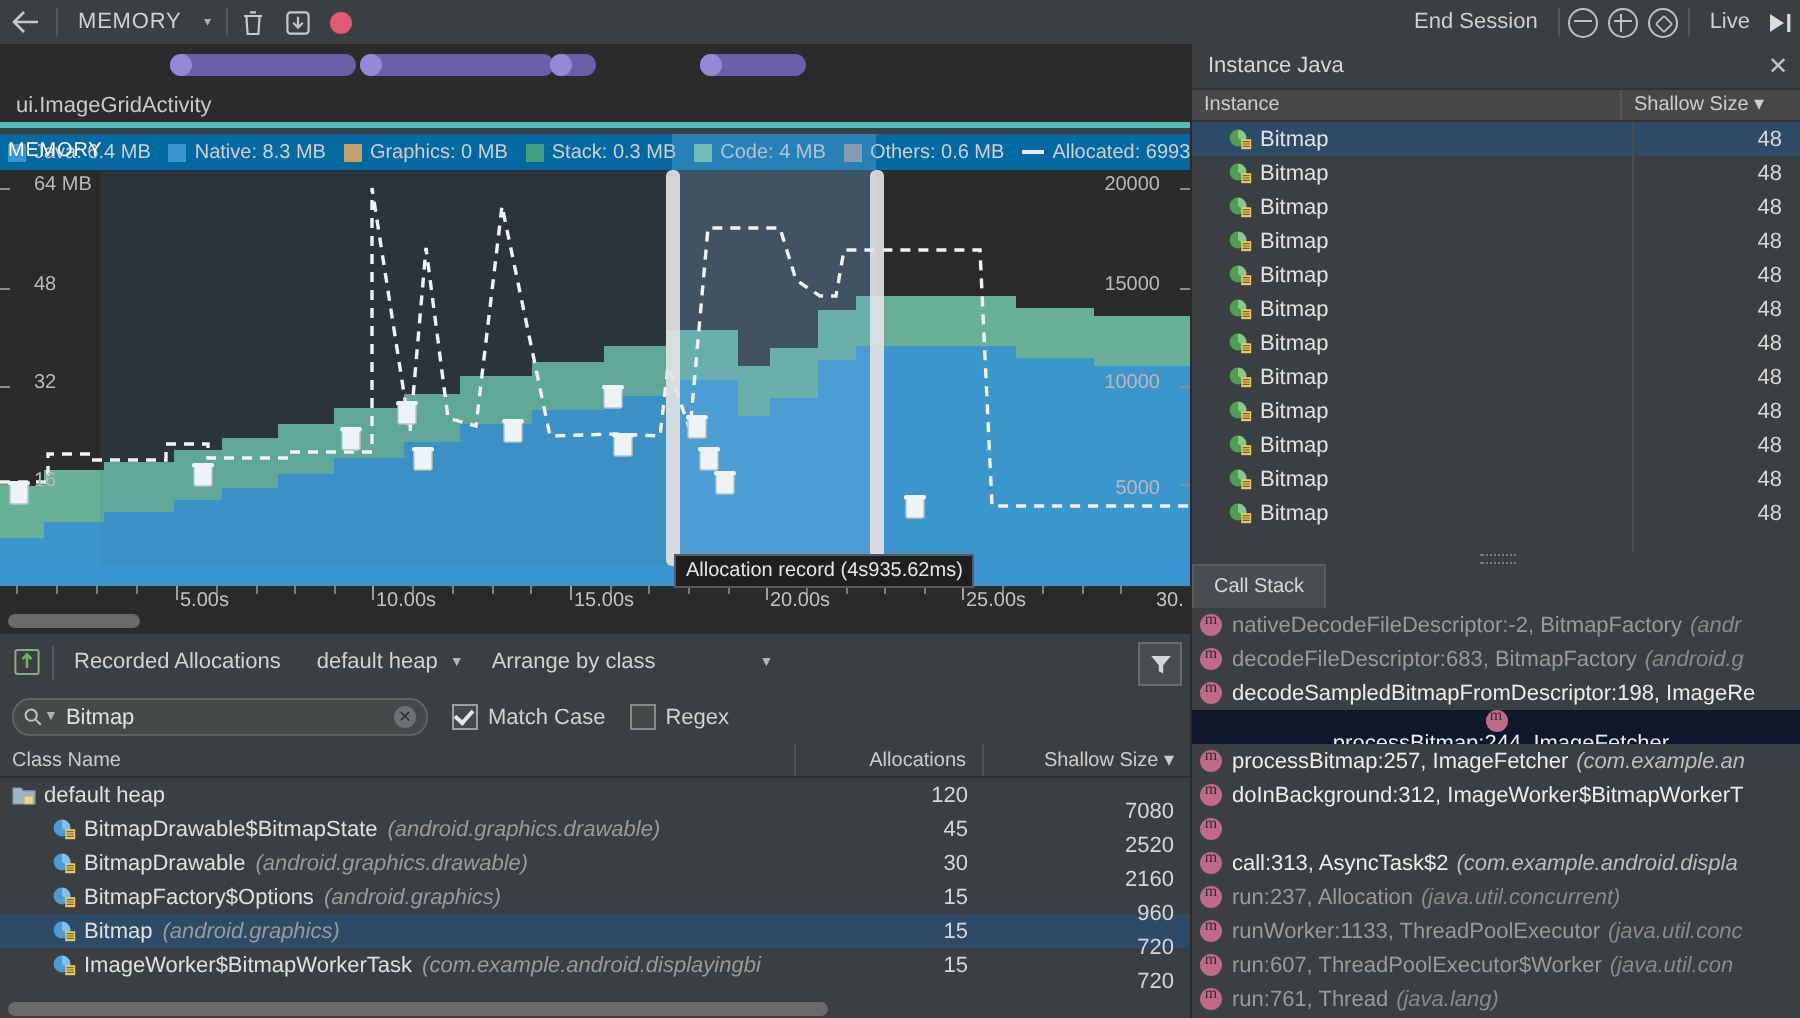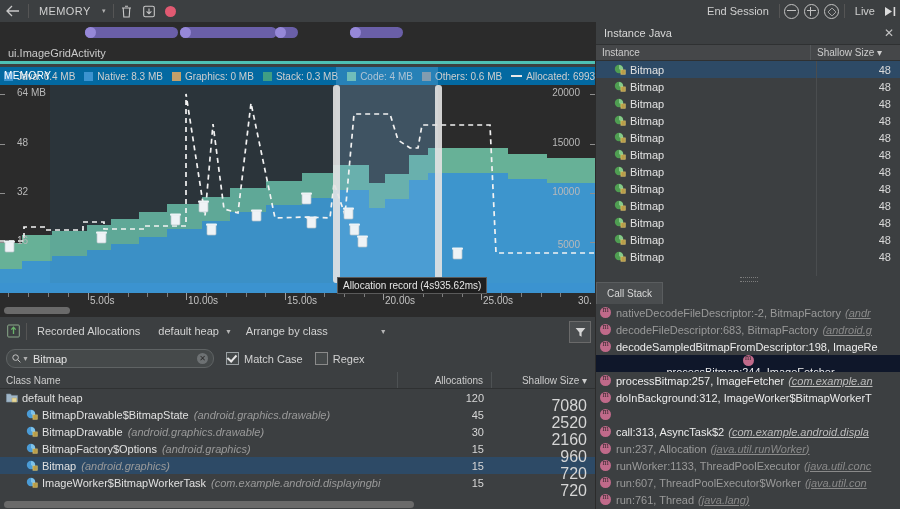--- a/index.html
+++ b/index.html
@@ -105,21 +105,21 @@
   .tablewrap{position:absolute;left:0;top:372px;width:595px;height:137px;background:#3c3f41;}
   .thead{display:flex;height:16px;background:#3c3f41;border-bottom:1px solid #2f3132;}
   .th{font-size:10px;color:#cccccc;display:flex;align-items:center;}
   .th.c1{flex:1;padding-left:6px;border-right:1px solid #4e5254;}
   .th.c2{width:85px;justify-content:flex-end;padding-right:8px;border-right:1px solid #4e5254;}
   .th.c3{width:95px;justify-content:flex-end;padding-right:8px;}
   .trow{display:flex;height:17px;align-items:center;cursor:pointer;}
   .trow.sel{background:#2d4a66;}
   .tc1{flex:1;display:flex;align-items:center;overflow:hidden;white-space:nowrap;}
   .tc2{width:85px;text-align:right;padding-right:8px;font-size:11px;color:#d6d6d6;}
-  .tc3{width:95px;text-align:right;padding-right:8px;font-size:16px;color:#d6d6d6;margin-top:16px;}
+  .tc3{width:95px;text-align:right;padding-right:8px;font-size:11px;color:#d6d6d6;margin-top:16px;}
   .cname{font-size:11px;color:#e0e0e0;}
   .cpkg{font-size:11px;color:#9a9a9a;font-style:italic;margin-left:5px;}
   .hbar2{position:absolute;left:0;bottom:0;width:595px;height:9px;background:#3c3f41;}
   .hbar2 .thumb{position:absolute;left:4px;top:1px;width:410px;height:7px;border-radius:4px;background:#6a6a6a;}
 
   
   .ic{width:12px;height:12px;margin-right:4px;flex:none;position:relative;}
 
   
   .rpanel{position:absolute;left:595px;top:22px;width:305px;height:487px;background:#3c3f41;border-left:1px solid #2b2b2b;}
@@ -140,21 +140,21 @@
   .csplit{height:7px;background:#3c3f41;display:flex;align-items:center;justify-content:center;}
   .grip{width:18px;height:3px;border-top:1px dotted #7d7d7d;border-bottom:1px dotted #7d7d7d;}
   .cstabs{height:21px;display:flex;align-items:flex-end;background:#3c3f41;}
   .cstab{height:21px;padding:0 10px;display:flex;align-items:center;font-size:10px;color:#d8d8d8;background:#4a4d4f;border-top:1px solid #5a5d5f;border-left:1px solid #5a5d5f;border-right:1px solid #5a5d5f;cursor:pointer;}
   .cslist{background:#3c3f41;}
   .csrow{height:17px;display:flex;align-items:center;padding-left:4px;white-space:nowrap;overflow:hidden;cursor:pointer;}
   .csrow.sel{background:#0f172a;flex-direction:column;}
   .mico{width:11px;height:11px;border-radius:50%;background:#c06a8a;margin-right:5px;flex:none;position:relative;}
   .mico:after{content:"m";position:absolute;left:0;top:-2px;width:11px;text-align:center;font-size:8px;color:#3a2a30;font-family:"Liberation Serif",serif;}
   .csm{font-size:11px;}
-  .cspk{font-size:11px;font-style:italic;margin-left:4px;text-decoration:underline;}
+  .cspk{font-size:11px;font-style:italic;margin-left:4px;}
   .dim  .csm{color:#9a9a9a;} .dim  .cspk{color:#8a8a8a;}
   .brt  .csm{color:#ececec;} .brt  .cspk{color:#bdbdbd;}
 </style>
 </head>
 <body>
 
 <div class="app">
 
   <div class="toolbar">
     <div class="tb-back">
@@ -829,21 +829,21 @@
         <span class="cspk"></span>
       </div>
       <div class="csrow brt">
         <span class="mico"></span>
         <span class="csm">call:313, AsyncTask$2</span>
         <span class="cspk">(com.example.android.displa</span>
       </div>
       <div class="csrow dim">
         <span class="mico"></span>
         <span class="csm">run:237, Allocation</span>
-        <span class="cspk">(java.util.runWorker)</span>
+        <span class="cspk">(java.util.concurrent)</span>
       </div>
       <div class="csrow dim">
         <span class="mico"></span>
         <span class="csm">runWorker:1133, ThreadPoolExecutor</span>
         <span class="cspk">(java.util.conc</span>
       </div>
       <div class="csrow dim">
         <span class="mico"></span>
         <span class="csm">run:607, ThreadPoolExecutor$Worker</span>
         <span class="cspk">(java.util.con</span>

